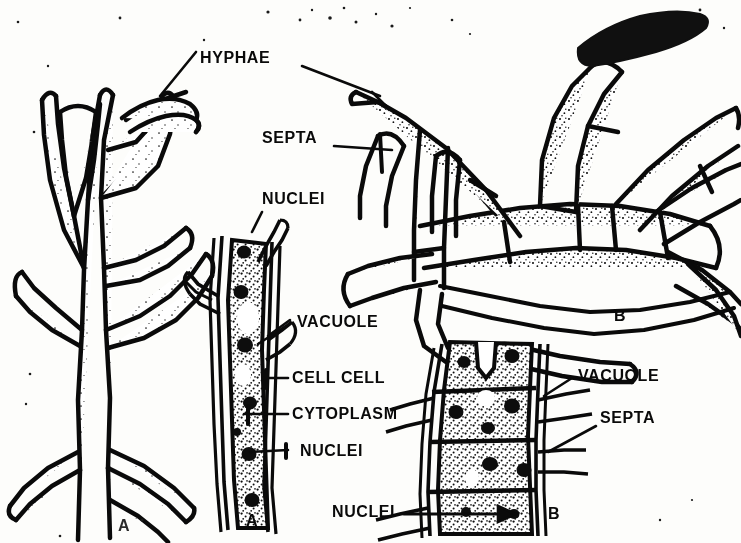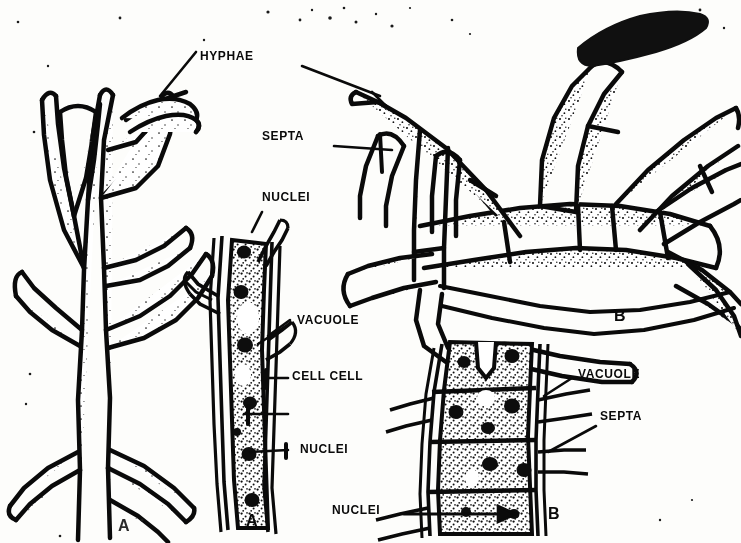--- a/index.html
+++ b/index.html
@@ -26,21 +26,21 @@
     position: absolute;
     color: #0a0a0a;
     font-family: "Liberation Sans", sans-serif;
     font-weight: bold;
     letter-spacing: 0.6px;
     white-space: nowrap;
     line-height: 1;
     transform-origin: left center;
     -webkit-font-smoothing: none;
   }
-  .lbl.md { font-size: 12px; }
+  .lbl.md { font-size: 16px; }
   .lbl.fig {
     font-size: 16px;
     font-weight: bold;
     letter-spacing: 0;
   }
   .lbl.figfaint { color: #2a2a2a; }
 </style>
 </head>
 <body>
 
@@ -332,20 +332,21 @@
   <div class="lbl md" style="left:200px; top:50px;">HYPHAE</div>
 
   <div class="lbl md" style="left:262px; top:130px;">SEPTA</div>
 
   <div class="lbl md" style="left:262px; top:191px;">NUCLEI</div>
 
   <div class="lbl md" style="left:297px; top:314px;">VACUOLE</div>
 
   <div class="lbl md" style="left:292px; top:370px;">CELL CELL</div>
 
+  <div class="lbl md" style="left:292px; top:406px;">CYTOPLASM</div>
 
   <div class="lbl md" style="left:300px; top:443px;">NUCLEI</div>
 
   <div class="lbl md" style="left:578px; top:368px;">VACUOLE</div>
 
   <div class="lbl md" style="left:600px; top:410px;">SEPTA</div>
 
   <div class="lbl md" style="left:332px; top:504px;">NUCLEI</div>
 
   <div class="lbl fig figfaint" style="left:118px; top:518px;">A</div>

